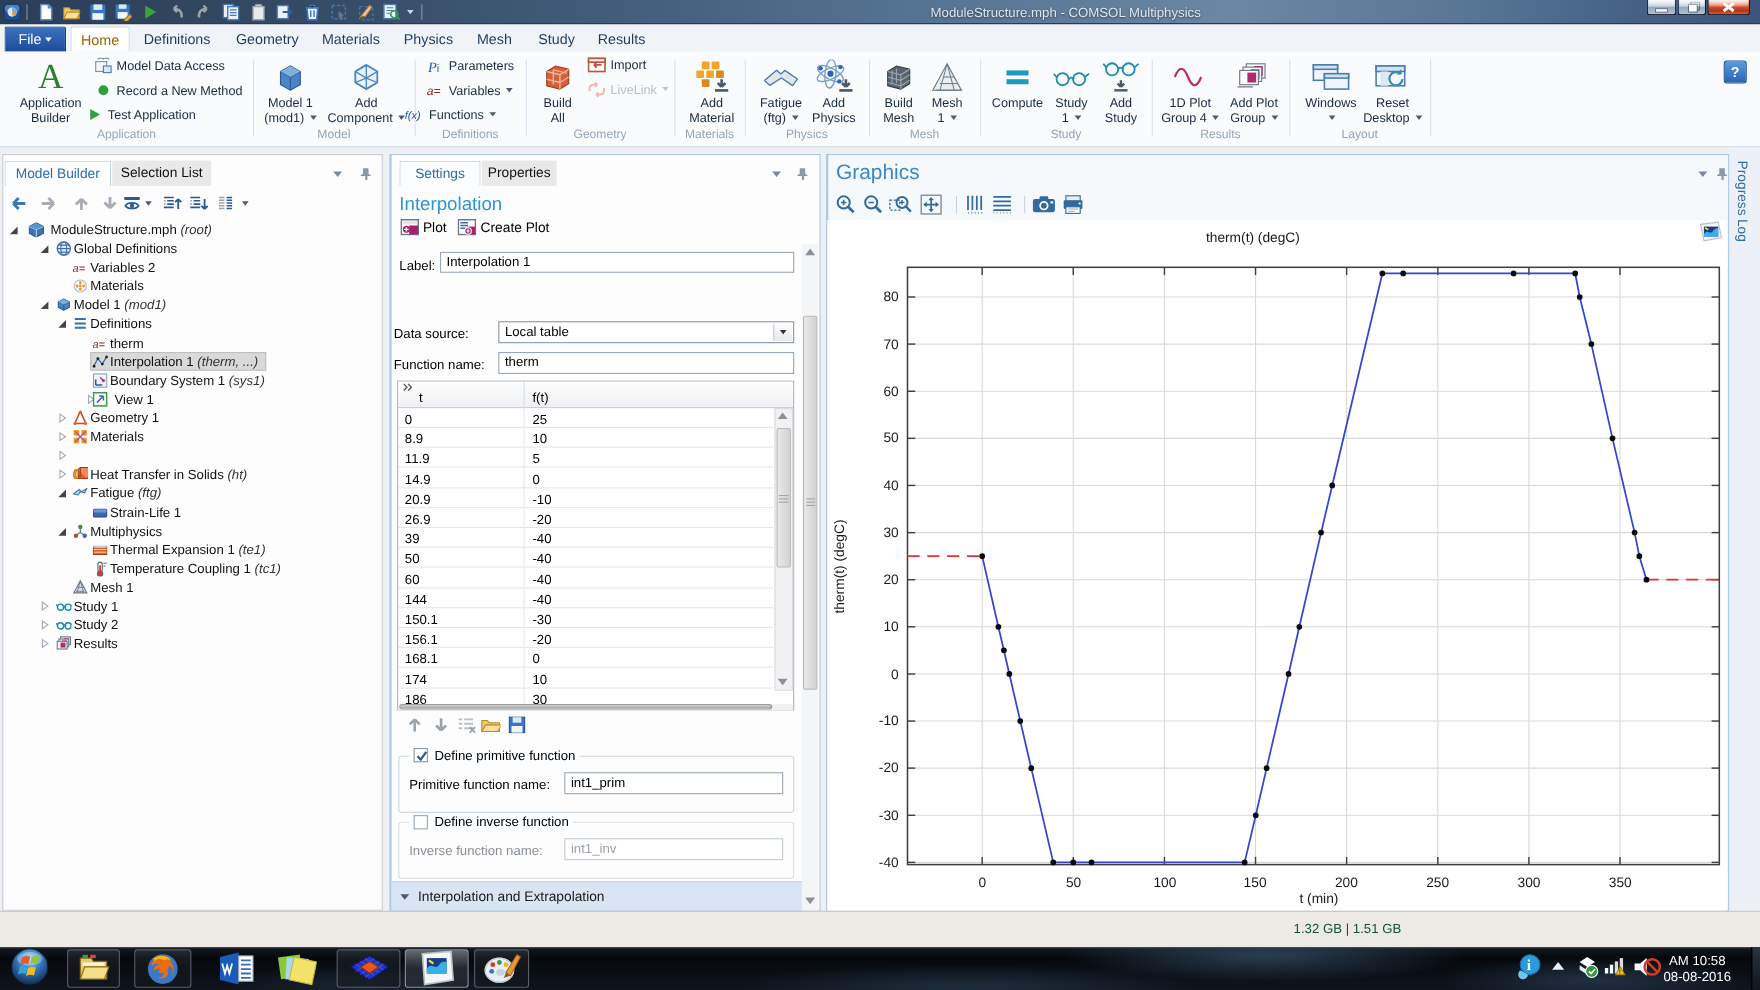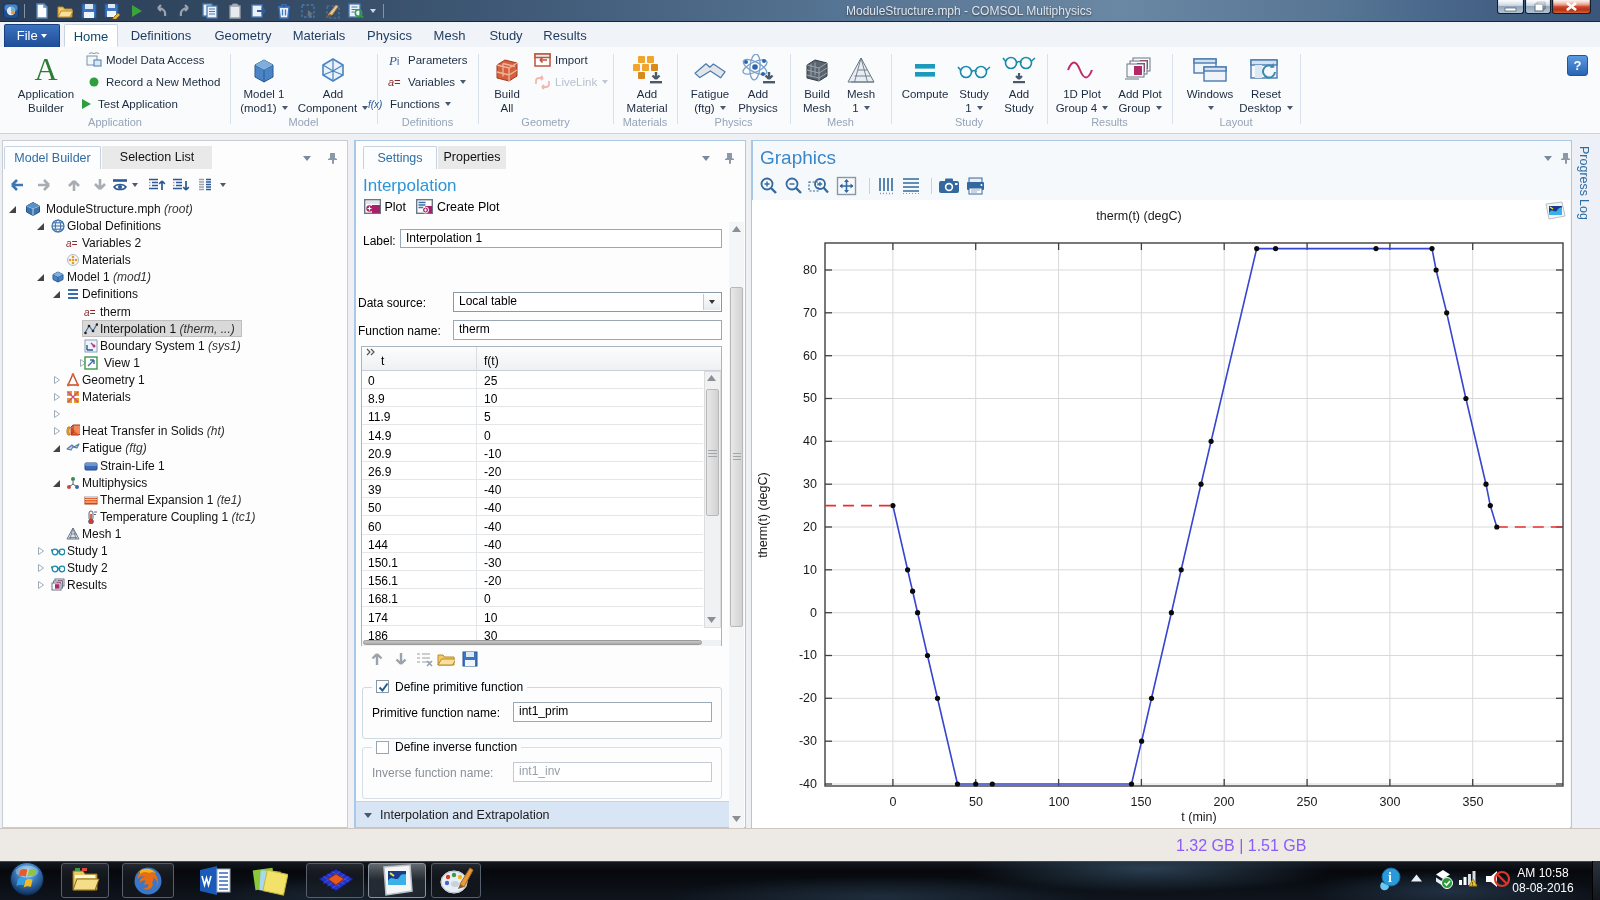--- a/index.html
+++ b/index.html
@@ -11,21 +11,21 @@
 #titlebar{position:absolute;left:0;top:0;width:1600px;height:22px;
  background:linear-gradient(to right,#2c3e58 0%,#31465f 12%,#3f5976 32%,#557392 52%,#6a87a3 70%,#5a7896 82%,#49678a 90%,#3a5579 100%);
  border-bottom:1px solid #1b2737;}
 #titletext{position:absolute;left:846px;top:4px;color:#dfe6ee;font-size:12px;text-shadow:0 1px 2px #00000088;}
 .winbtn{position:absolute;top:0;height:14px;border:1px solid #131d2b;border-top:none;border-radius:0 0 3px 3px;}
 .winbtn .gl{position:absolute;left:1px;top:0;right:1px;height:6px;background:linear-gradient(#ffffffcc,#ffffff22);border-radius:0 0 1px 1px;}
 
 #tabrow{position:absolute;left:0;top:23px;width:1600px;height:24px;background:#f0f4f9;}
 #filebtn{position:absolute;left:4px;top:1px;width:56px;height:23px;background:linear-gradient(#3a72c0,#1f4c97);border:1px solid #16407f;border-bottom:none;border-radius:2px 2px 0 0;color:#fff;font-size:13px;text-align:center;line-height:21px;}
 .rtab{position:absolute;top:1px;height:23px;font-size:13px;color:#1e3a5f;text-align:center;line-height:23px;}
-.rtab.sel{background:#fff;border:1px solid #c8d4e2;border-bottom:1px solid #fff;color:#0c4a6e;border-radius:2px 2px 0 0;}
+.rtab.sel{background:#fff;border:1px solid #c8d4e2;border-bottom:1px solid #fff;color:#a16207;border-radius:2px 2px 0 0;}
 
 #ribbon{position:absolute;left:0;top:47px;width:1600px;height:87px;background:#f9fbfd;border-bottom:1px solid #c3d5e7;}
 .rsep{position:absolute;top:7px;width:1px;height:70px;background:#d9e2ec;}
 .rgl{position:absolute;top:69px;text-align:center;font-size:11px;color:#95a4b7;}
 .bigbtn{position:absolute;top:8px;text-align:center;font-size:11.5px;color:#1c2b3f;line-height:13.5px;}
 .bigbtn .ibox{height:34px;display:flex;align-items:center;justify-content:center;margin-bottom:1px;}
 .bigbtn svg{margin:0 auto;}
 .smallbtn{position:absolute;height:17px;font-size:11.5px;color:#1c2b3f;line-height:17px;white-space:nowrap;}
 .smallbtn svg{display:inline-block;vertical-align:-4px;margin-right:4px;}
 .gr{color:#b9c2cc;}
@@ -52,21 +52,21 @@
 .tcell{position:absolute;font-size:12px;color:#000;line-height:16px;padding-left:6px;white-space:nowrap;}
 .trowline{position:absolute;left:0;width:100%;border-bottom:1px solid #e4e7ea;}
 
 .sbv{position:absolute;background:#f2f2f2;border:1px solid #dcdcdc;}
 .sbthumb{position:absolute;background:linear-gradient(to right,#e8e8e8,#d2d2d2);border:1px solid #b8b8b8;border-radius:2px;}
 .sbbtn{position:absolute;background:#f4f4f4;border:1px solid #dcdcdc;}
 
 #gfxtitle{position:absolute;left:760px;top:147px;font-size:19px;color:#3b87c8;}
 
 #statusbar{position:absolute;left:0;top:828px;width:1600px;height:34px;background:#ede9e5;border-top:1px solid #cdc7c0;}
-#memtext{position:absolute;left:1140px;top:9px;font-size:16px;color:#8b5cf6;}
+#memtext{position:absolute;left:1140px;top:9px;font-size:12px;color:#14532d;}
 
 #taskbar{position:absolute;left:0;top:861px;width:1600px;height:39px;background:radial-gradient(ellipse 260px 34px at 1150px 8px,#3a566fb0,transparent 70%),radial-gradient(ellipse 300px 30px at 880px 36px,#2a405590,transparent 70%),radial-gradient(ellipse 200px 30px at 1450px 30px,#2e46609a,transparent 70%),radial-gradient(ellipse 180px 26px at 330px 34px,#22364880,transparent 70%),linear-gradient(#141a22,#06080c 25%,#0a0e14 60%,#10151d 100%);}
 #taskbar .shine{position:absolute;left:0;top:0;width:100%;height:1px;background:#3e4a58;}
 .tkbtn{position:absolute;top:2px;height:35px;border:1px solid #565f6a;border-radius:3px;background:linear-gradient(#4a525c55,#23282e55 50%,#15181d88);}
 .tkbtn.lit{background:linear-gradient(#8d959daa,#4a525c66 50%,#2a2f3588);border-color:#8a949e;}
 #clock{position:absolute;left:1510px;top:866px;width:66px;color:#fff;font-size:12px;text-align:center;line-height:15px;}
 </style></head><body>
 <div id="app">
     <div id="titlebar">
       <div class="a" style="left:3px;top:3px">
@@ -378,21 +378,21 @@
             <rect x="7" y="9" width="7" height="13" fill="#dce8f4"></rect>
             <path d="M27 16a6 6 0 1 1-2-5" fill="none" stroke="#3a8ab0" stroke-width="2"></path>
             <path d="M25.5 7l1 4.5-4.5.5z" fill="#3a8ab0"></path>
           </svg>
         </div>Reset<br>Desktop <span class="darr"></span></div>
       <div id="helpbtn">?</div>
     </div>
     <div id="work"></div>
     <div class="panel" style="left:2px;top:140px;width:346px;height:688px;background:#fdfdfe;border-color:#c6cdd4"></div>
     <div class="ptab act" style="left:4px;top:146px;width:97px">Model Builder</div>
-    <div class="ptab inact" style="left:102px;top:146px;width:110px">Selection List</div>
+    <div class="ptab inact" style="left:102px;top:146px;width:90px">Selection List</div>
     <div class="a" style="left:303px;top:156px;width:0;height:0;border-left:4px solid transparent;border-right:4px solid transparent;border-top:5px solid #7a8a9c;z-index:4"></div>
     <div class="a" style="left:327px;top:152px;z-index:4">
       <svg width="12" height="12" viewBox="0 0 12 12">
         <path d="M3 1h5v5l2 1v1H7v3.5L6 12l-1-.5V8H1V7l2-1z" fill="#8a98a8"></path>
       </svg>
     </div>
     <div class="a" style="left:8px;top:177px">
       <svg width="16" height="16" viewBox="0 0 16 16">
         <path d="M15 8H4m0 0l5-5M4 8l5 5" stroke="#3a78b4" stroke-width="2.6" fill="none"></path>
       </svg>

